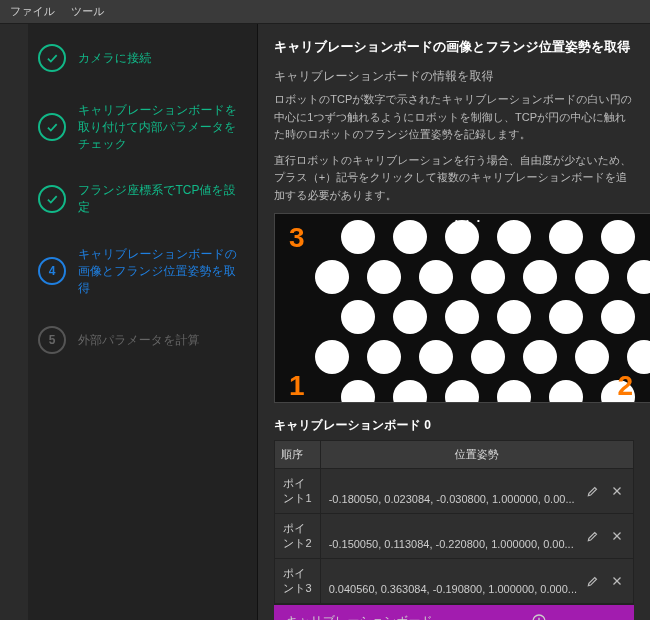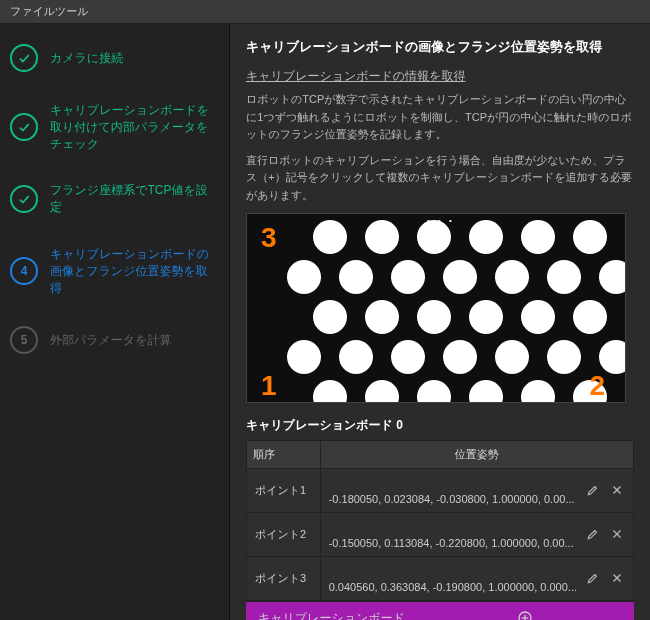--- a/index.html
+++ b/index.html
@@ -8,25 +8,25 @@
     background: #2b2b2b;
     font-family: "Meiryo", "Hiragino Sans", sans-serif;
     color: #d0d0d0;
     font-size: 12px;
     overflow: hidden;
   }
   .menubar {
     height: 24px;
     background: #3a3a3a;
     display: flex; align-items: center;
-    padding: 0 10px;
+    gap: 16px; padding: 0 10px;
     font-size: 11px; color: #cfcfcf;
     border-bottom: 1px solid #1e1e1e;
   }
-  .layout { display: flex; height: calc(100% - 24px); }
+  .layout { display: flex; height: calc(100% - 24px); padding-left: 28px; }
   .sidebar {
     width: 230px; background: #222;
     padding: 20px 10px;
     border-right: 1px solid #111;
   }
   .step {
     display: flex; align-items: center;
     gap: 12px; margin-bottom: 30px;
     cursor: pointer;
   }
@@ -40,21 +40,21 @@
   .step-active .step-icon { border-color: #1f7fe0; color: #1f7fe0; }
   .step-pending .step-icon { border-color: #555; color: #666; }
   .step-label { font-size: 12px; line-height: 1.4; }
   .step-done .step-label { color: #11b888; }
   .step-active .step-label { color: #1f7fe0; }
   .step-pending .step-label { color: #666; }
   .check svg { width: 14px; height: 14px; stroke: #11b888; fill: none; stroke-width: 3; }
 
   .content { flex: 1; padding: 14px 16px; overflow: auto; }
   .title { font-size: 13px; font-weight: bold; color: #fff; margin-bottom: 12px; }
-  .subtitle { font-size: 12px; color: #bbb; margin-bottom: 6px; text-decoration: underline; }
+  .subtitle { font-size: 12px; color: #bbb; margin-bottom: 6px; }
   .desc { font-size: 11px; color: #bbb; line-height: 1.6; margin-bottom: 8px; }
 
   .calib-image {
     width: 380px; height: 190px;
     background: #0e0e0e; border: 1px solid #444;
     position: relative; overflow: hidden;
   }
   .calib-inner { position: absolute; inset: 0; }
   .dot { position: absolute; width: 34px; height: 34px; border-radius: 50%; background: #fff; }
   .label3, .label1, .label2 {

